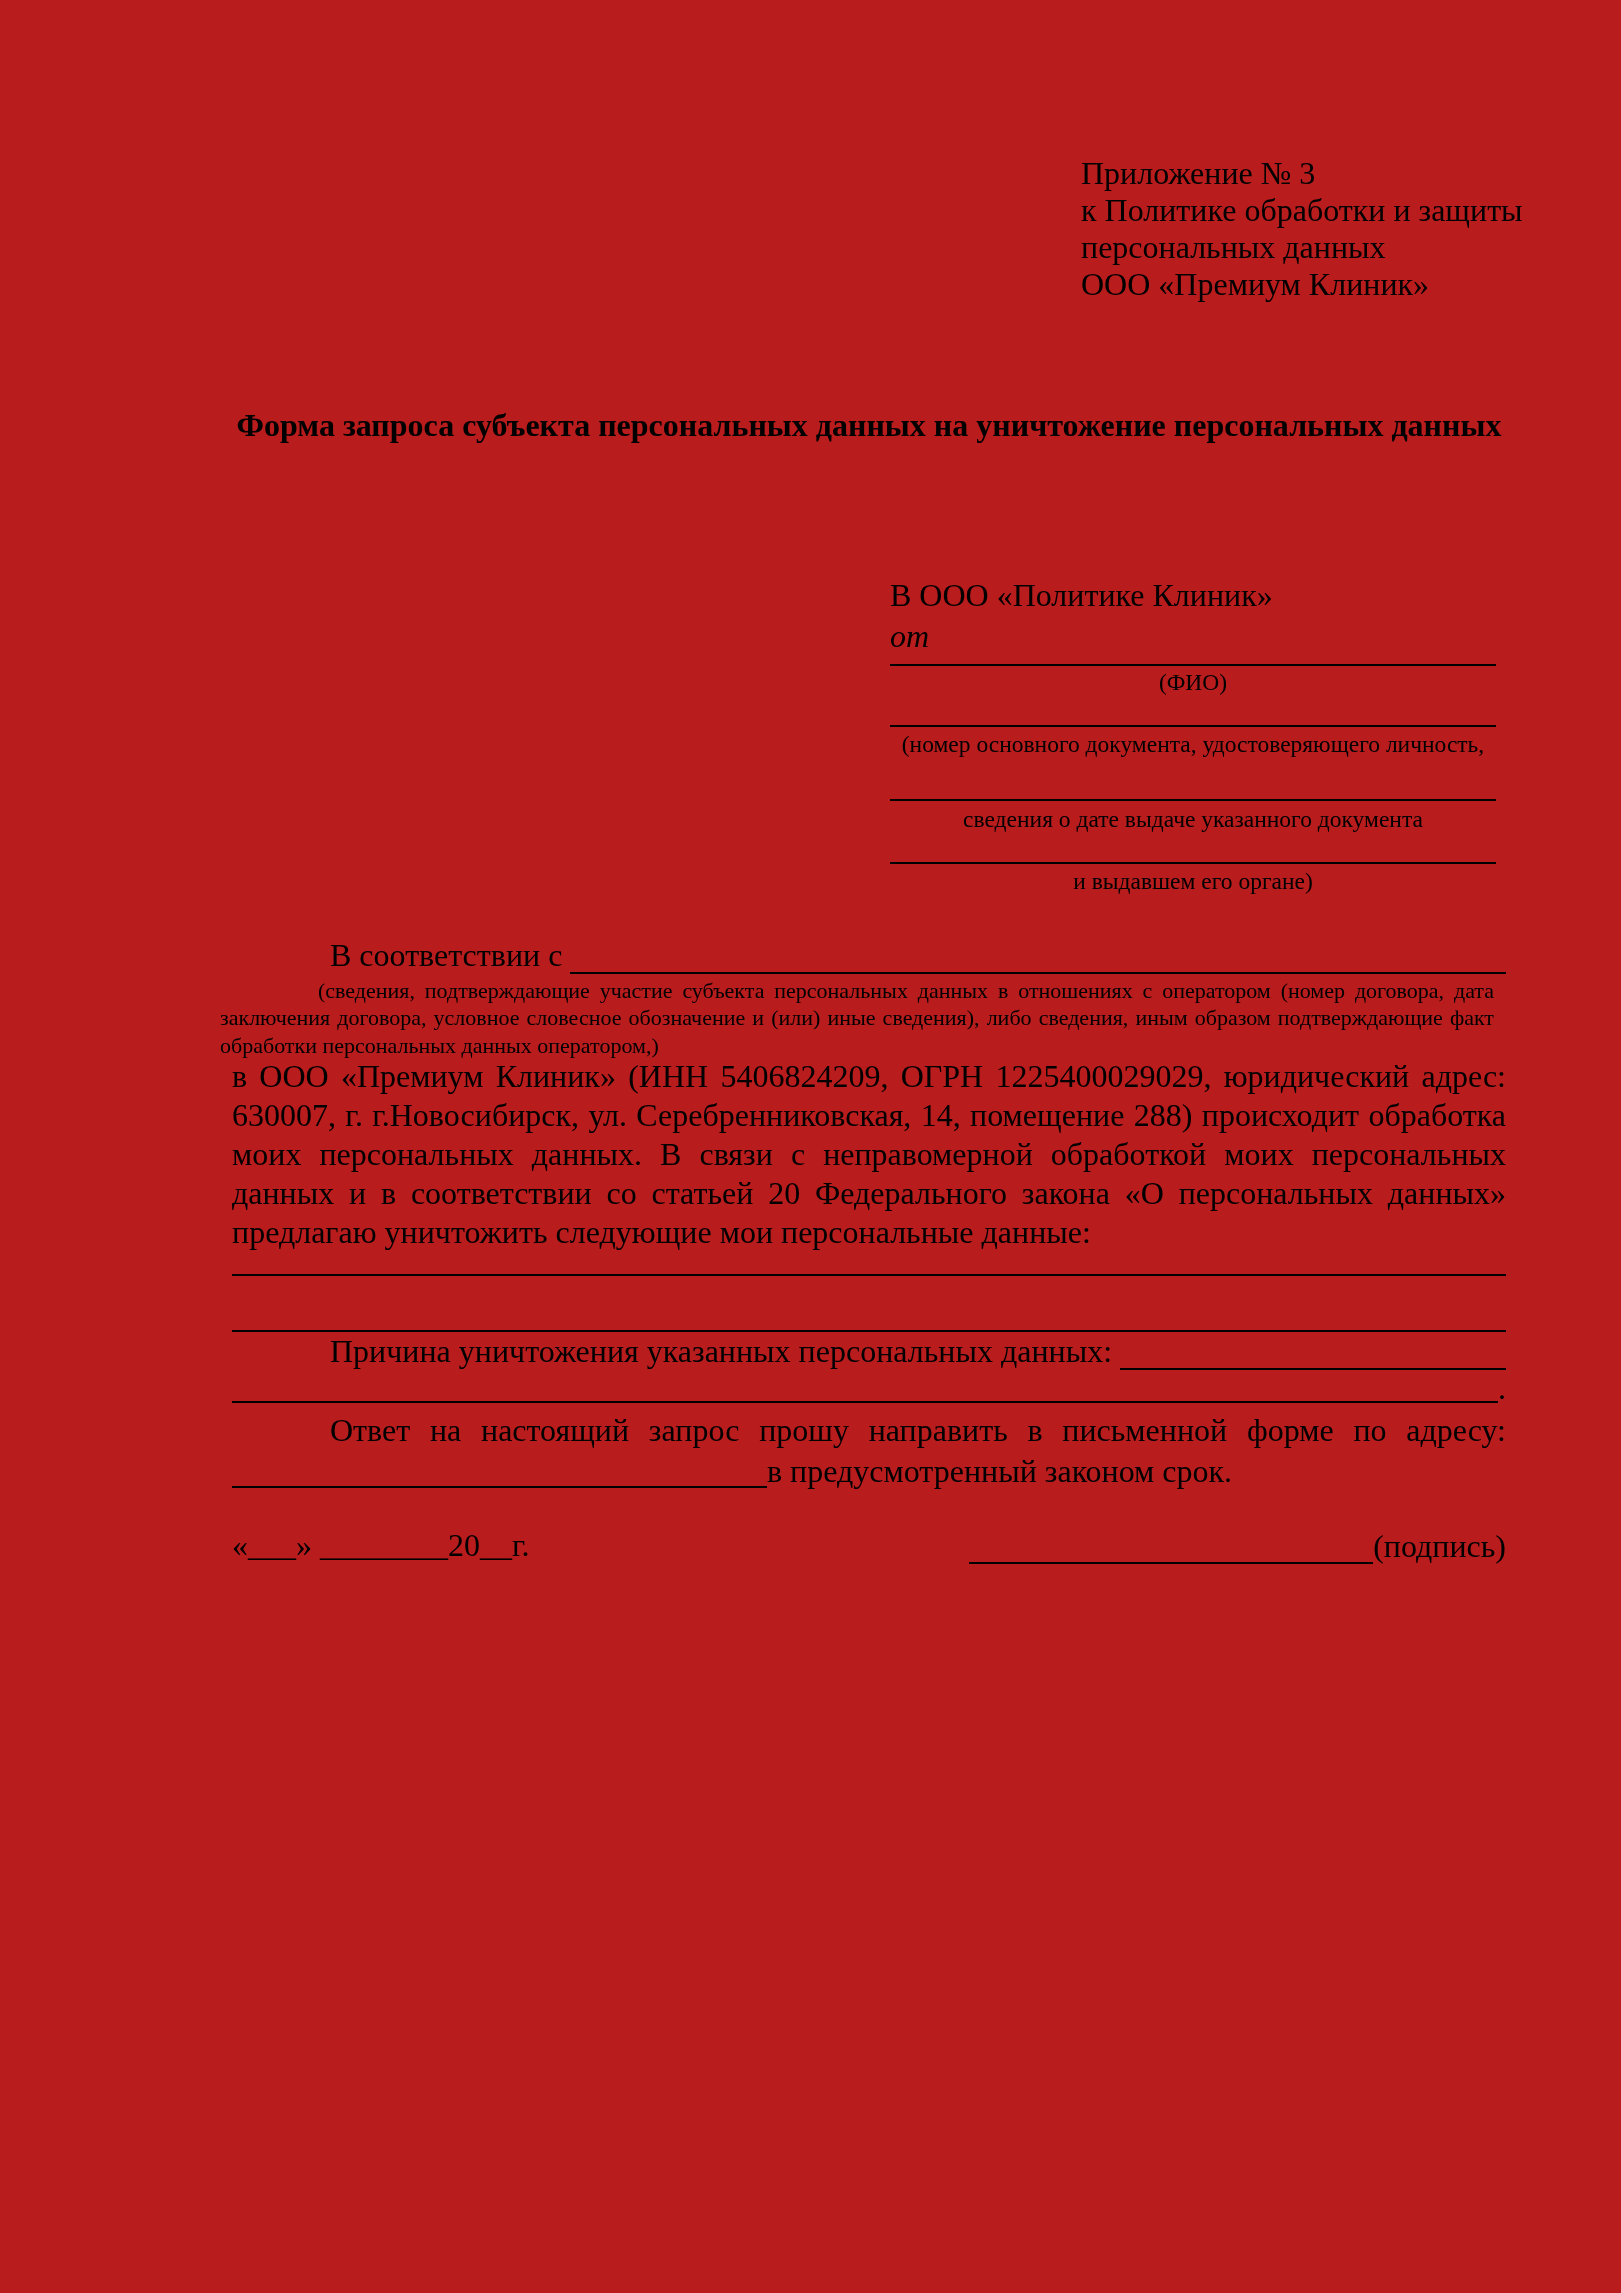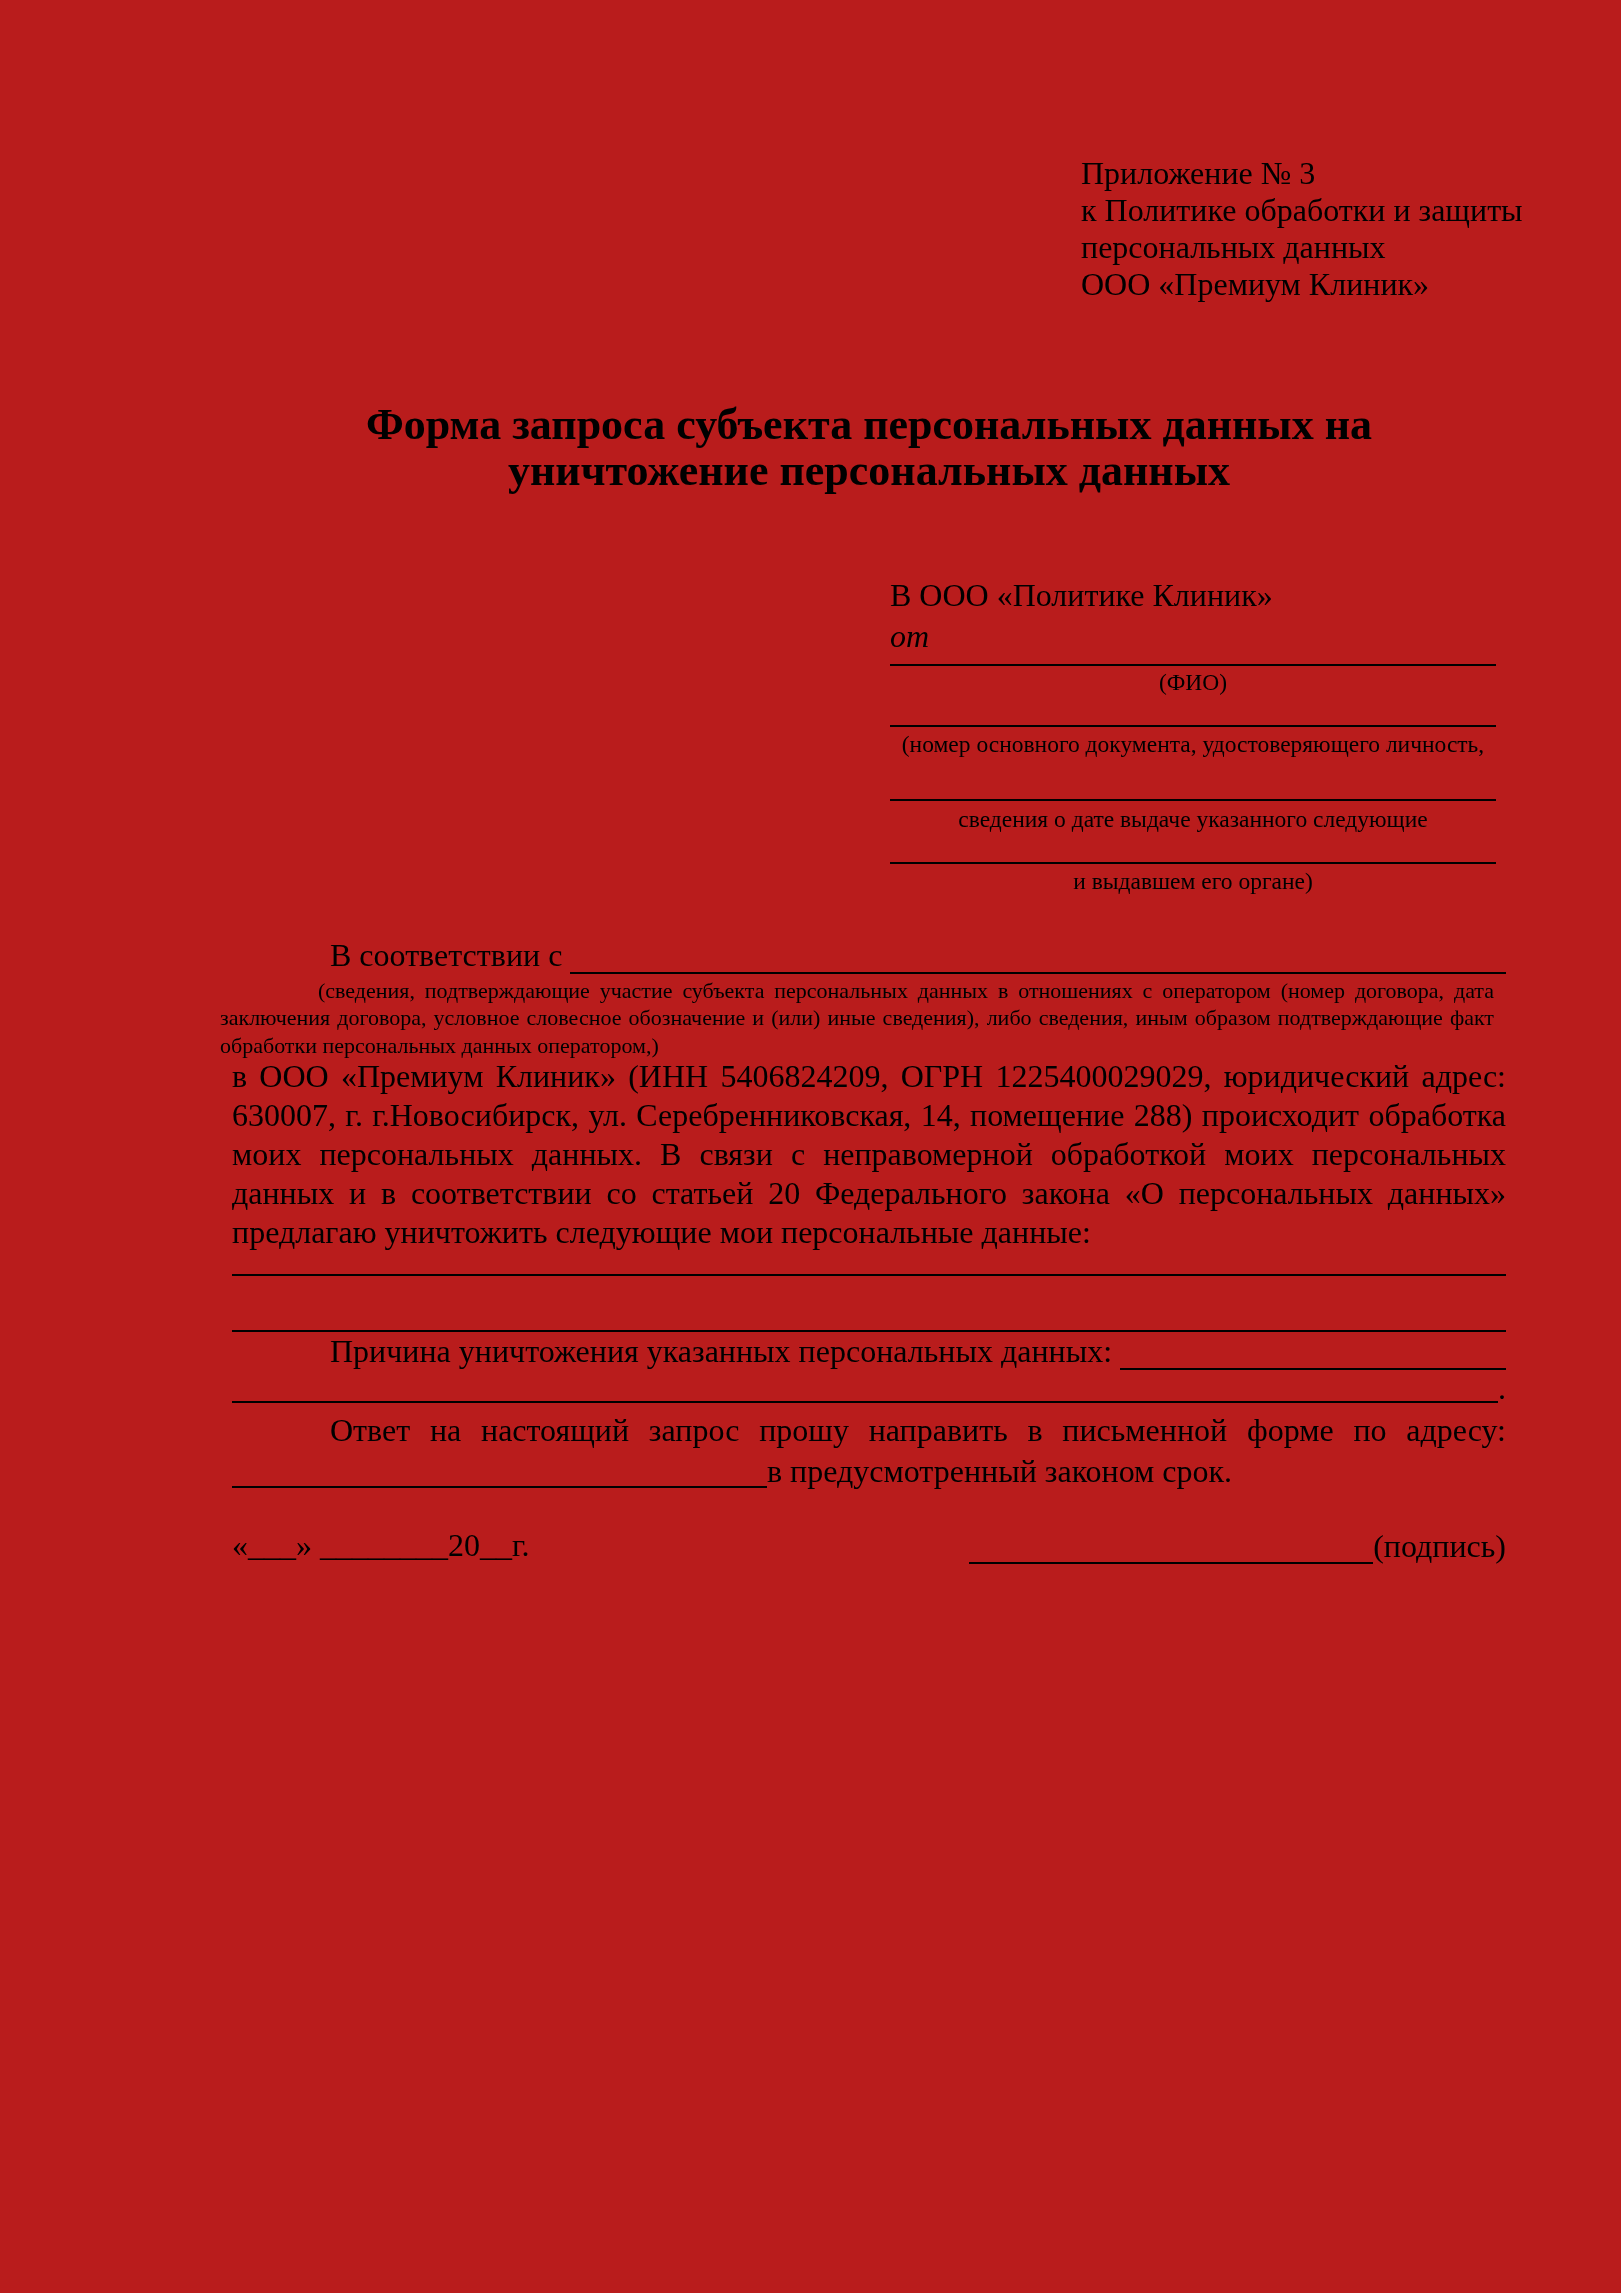--- a/index.html
+++ b/index.html
@@ -25,21 +25,21 @@
   }
 
   
   .doc-title {
     position: absolute;
     left: 232px;
     top: 402px;
     width: 1274px;
     text-align: center;
     font-weight: bold;
-    font-size: 44px;
+    font-size: 32px;
     line-height: 46px;
   }
 
   
   .addressee {
     position: absolute;
     left: 890px;
     top: 576px;
     width: 606px;
     height: 333px;
@@ -184,21 +184,21 @@
     <div class="abs" style="top:0;">В ООО «Политике Клиник»</div>
     <div class="abs" style="top:41px;font-style:italic;">от</div>
 
     <div class="abs a-line" style="top:88px;"></div>
     <div class="abs a-caption" style="top:93px;">(ФИО)</div>
 
     <div class="abs a-line" style="top:149px;"></div>
     <div class="abs a-caption" style="top:155px;">(номер основного документа, удостоверяющего личность,</div>
 
     <div class="abs a-line" style="top:223px;"></div>
-    <div class="abs a-caption" style="top:230px;">сведения о дате выдаче указанного следующие</div>
+    <div class="abs a-caption" style="top:230px;">сведения о дате выдаче указанного документа</div>
 
     <div class="abs a-line" style="top:286px;"></div>
     <div class="abs a-caption" style="top:292px;">и выдавшем его органе)</div>
   </div>
 
   <div class="compliance-row">
     <span class="lead">В соответствии с</span>
     <span class="fill-line"></span>
   </div>
 

